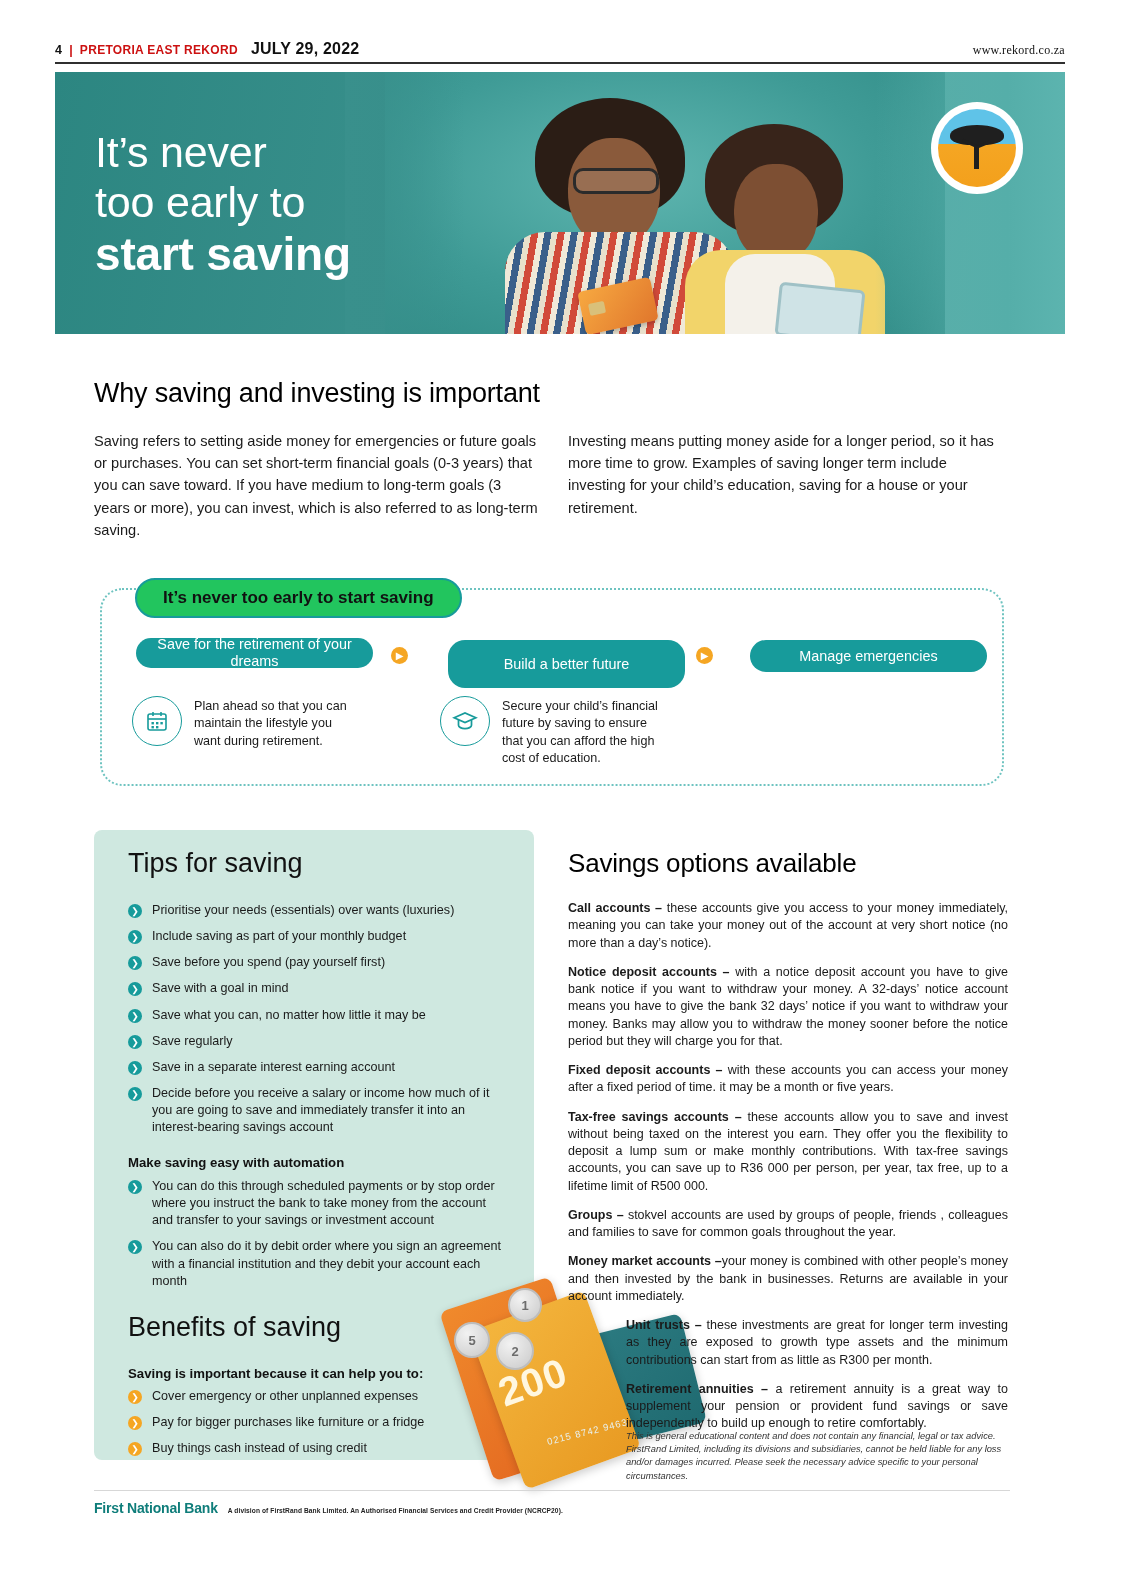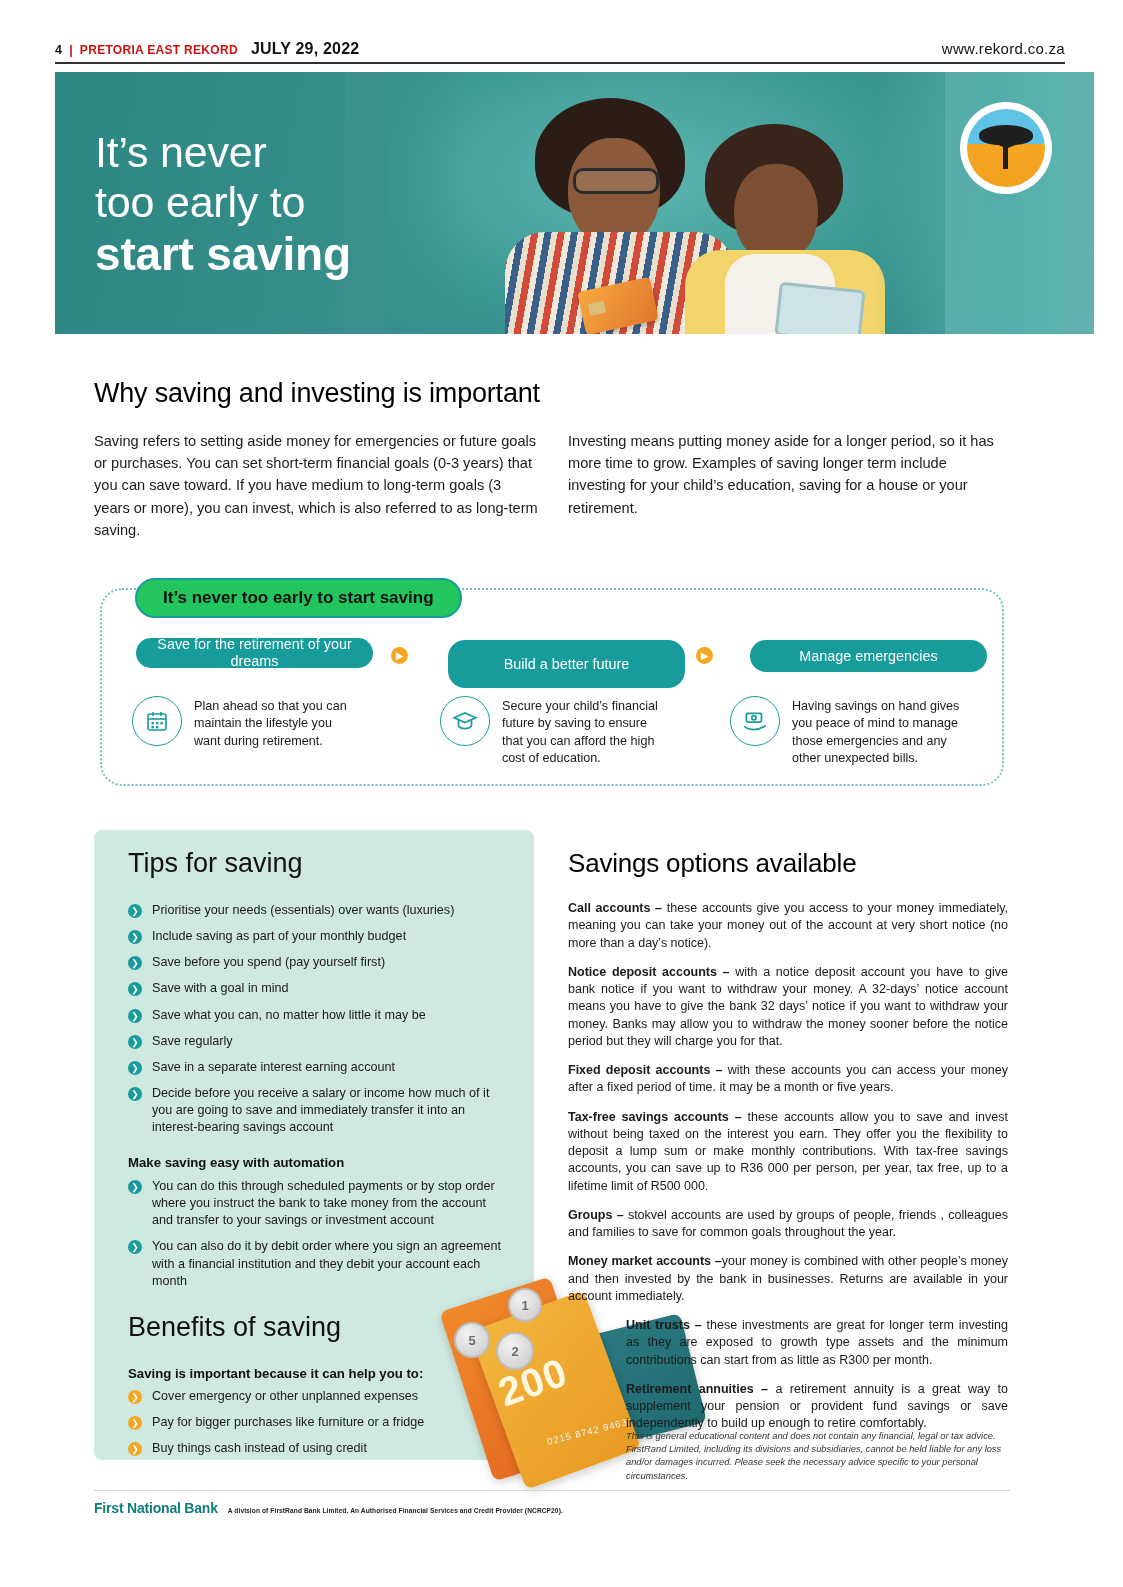--- a/index.html
+++ b/index.html
@@ -49,42 +49,42 @@
   }
   .masthead .date {
     color: #111;
     font-weight: bold;
     margin-left: 13px;
     font-size: 16px;
   }
   .masthead .url {
     margin-left: auto;
     color: #111;
-    font-size: 15px;
+    font-size: 12px;
     letter-spacing: 0.3px;
+    font-family: Liberation Serif, serif;
   }
   .rule {
     position: absolute;
     left: 55px;
     top: 62px;
     width: 1010px;
     height: 1.5px;
     background: #2f2f2f;
   }
 
   
   .hero {
     position: absolute;
     left: 55px;
     top: 72px;
     width: 1010px;
     height: 262px;
     background: linear-gradient(100deg, #2c8681 0%, #39908c 38%, #4da5a0 62%, #61b2ae 100%);
     overflow: hidden;
-    padding-left: 29px;
   }
   .hero-photo {
     position: absolute;
     left: 330px;
     top: 0;
     width: 560px;
     height: 262px;
     overflow: hidden;
   }
   
@@ -549,30 +549,20 @@
   <div class="feature" id="feature-1">
     <div class="icon-circ">
       <svg width="26" height="26" viewBox="0 0 24 24" fill="none" stroke="#179b9b" stroke-width="1.6">
         <path d="M2 9l10-4.5L22 9l-10 4.5L2 9z"></path>
         <path d="M6 11v5c0 1.6 2.7 3 6 3s6-1.4 6-3v-5"></path>
       </svg>
     </div>
     <div class="ftext">Secure your child’s financial future by saving to ensure that you can afford the high cost of education.</div>
   </div>
 
-  <div class="feature" id="feature-2">
-    <div class="icon-circ">
-      <svg width="26" height="26" viewBox="0 0 24 24" fill="none" stroke="#179b9b" stroke-width="1.6">
-        <rect x="4" y="5" width="14" height="8" rx="1.5"></rect>
-        <circle cx="11" cy="9" r="2"></circle>
-        <path d="M2 17c2.5 2 5.5 3 9 3s7-1 11-4"></path>
-      </svg>
-    </div>
-    <div class="ftext">Having savings on hand gives you peace of mind to manage those emergencies and any other unexpected bills.</div>
-  </div>
 
   <div class="tips-box"></div>
   <div class="tips-title">Tips for saving</div>
 
   <div class="bullet-list" id="tips-list">
     <div class="bullet-row">
         <span class="chev">❯</span>
         <span>Prioritise your needs (essentials) over wants (luxuries)</span>
       </div>
     <div class="bullet-row">

